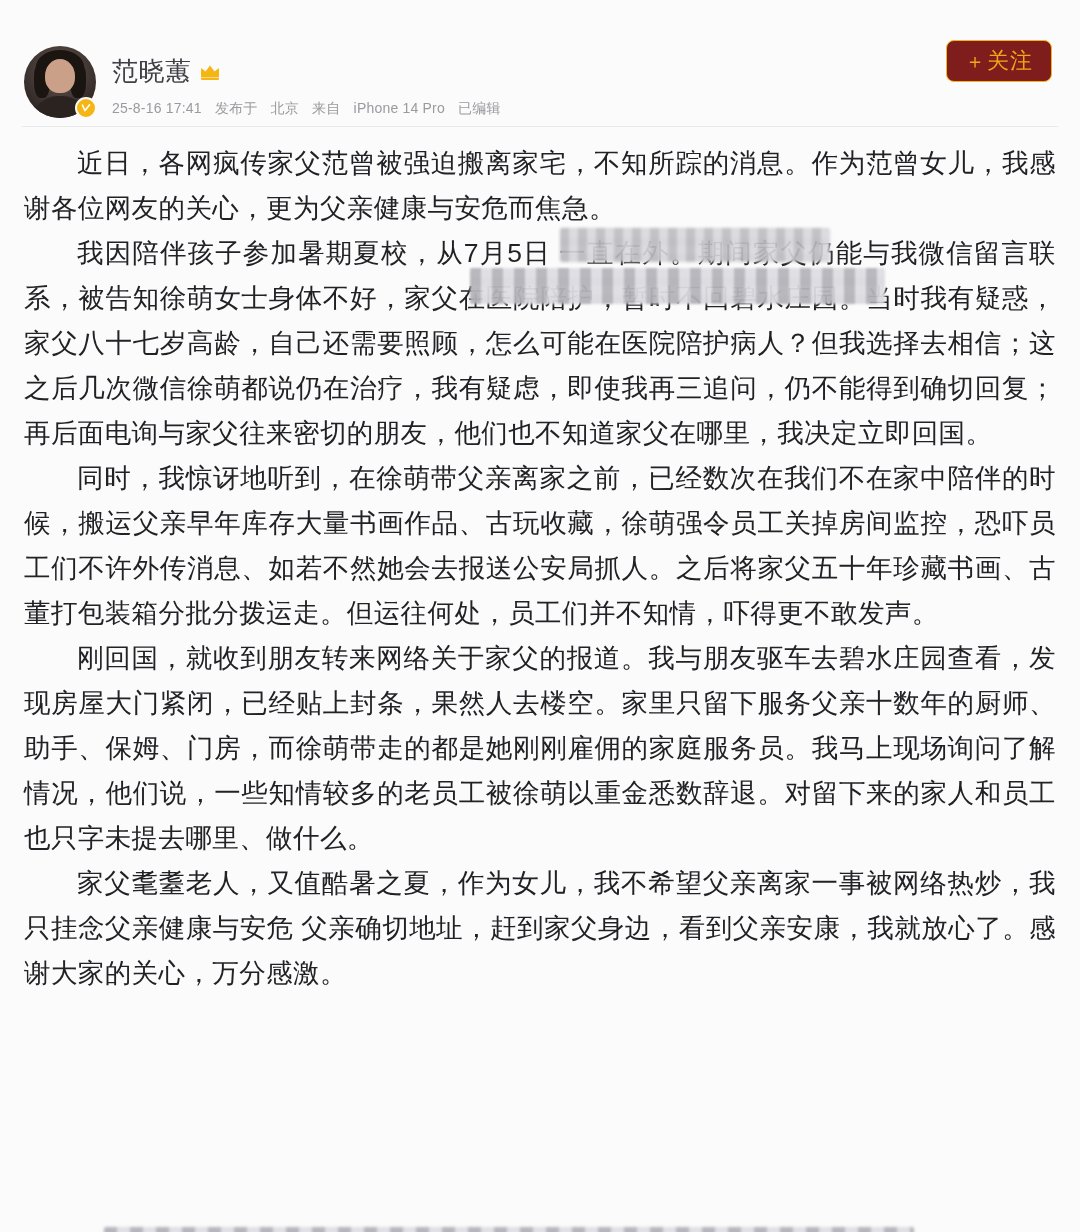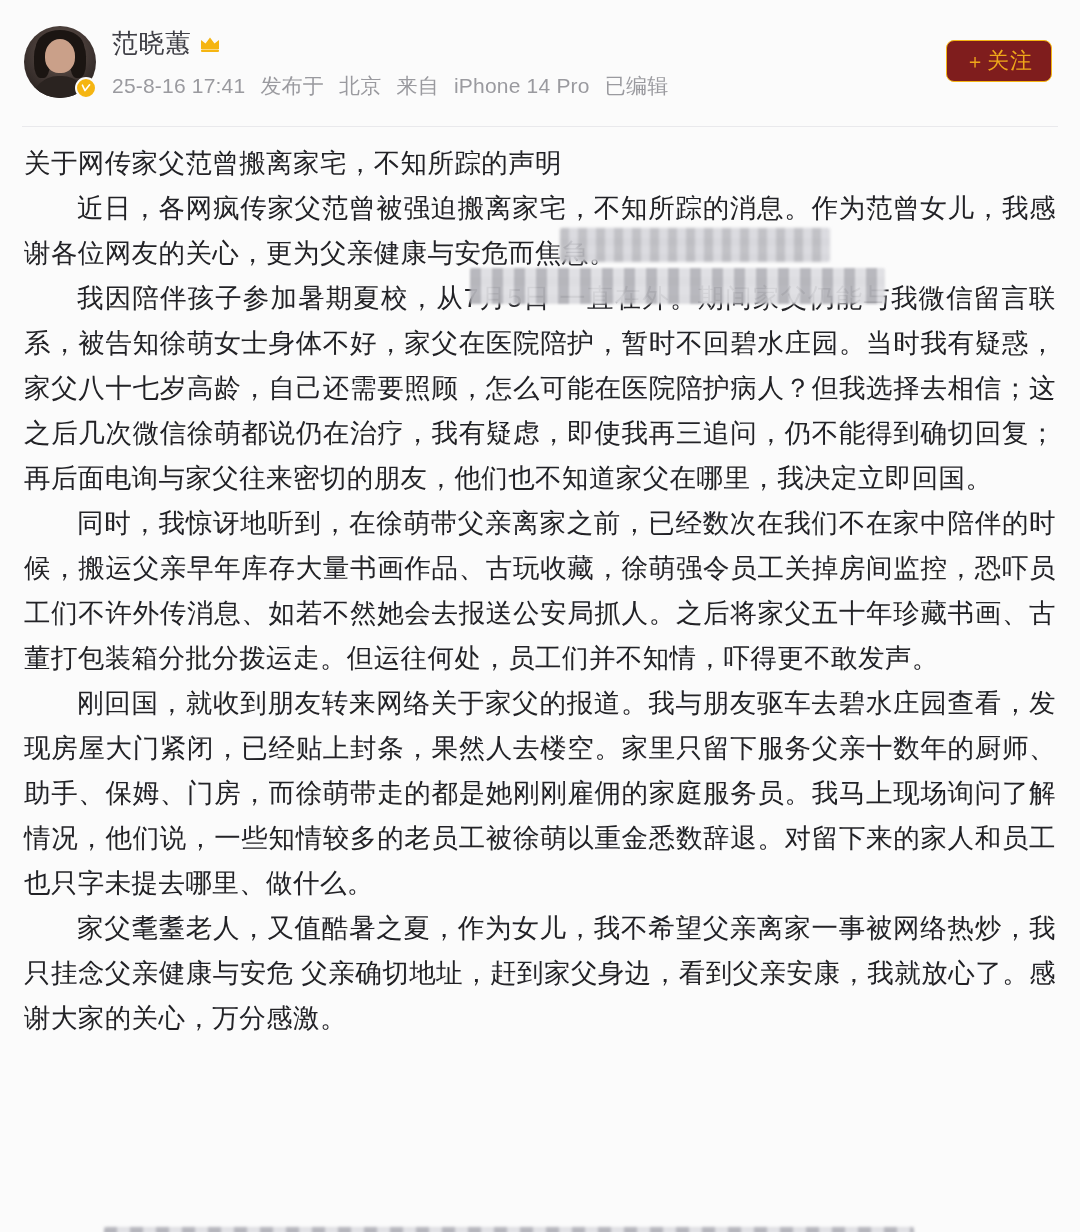--- a/index.html
+++ b/index.html
@@ -22,21 +22,21 @@
     height: 1232px;
     background: #fbfbfb;
     position: relative;
   }
 
   
   .header {
     position: relative;
     padding: 4px 24px 0 24px;
     display: flex;
-    align-items: center;
+    align-items: flex-end;
     height: 118px;
   }
   .avatar-wrap {
     position: relative;
     width: 72px;
     height: 72px;
     flex: 0 0 72px;
     margin-top: 2px;
   }
   .avatar {
@@ -117,21 +117,21 @@
   }
   .vip-badge {
     width: 22px;
     height: 20px;
     position: relative;
     display: inline-block;
   }
   .vip-badge svg { display: block; }
   .meta-row {
     margin-top: 11px;
-    font-size: 21px;
+    font-size: 14px;
     color: #9a9a9f;
     white-space: nowrap;
     letter-spacing: 0.2px;
   }
   .meta-row .seg { margin-right: 9px; }
   .meta-row .dev { color: #9a9a9f; }
   .follow-btn {
     position: absolute;
     right: 28px;
     top: 40px;
@@ -245,21 +245,20 @@
     </div>
 
     <div class="follow-btn">
       <span class="plus">＋</span><span>关注</span>
     </div>
   </div>
 
   <div class="divider"></div>
 
   <div class="content">
-    <p>关于网传家父范曾搬离家宅，不知所踪的声明</p>
     <p class="indent">近日，各网疯传家父范曾被强迫搬离家宅，不知所踪的消息。作为范曾女儿，我感谢各位网友的关心，更为父亲健康与安危而焦急。</p>
     <p class="indent">我因陪伴孩子参加暑期夏校，从7月5日                          一直在外。期间家父仍能与我微信留言联系，被告知徐萌女士身体不好，家父在医院陪护，暂时不回碧水庄园。当时我有疑惑，家父八十七岁高龄，自己还需要照顾，怎么可能在医院陪护病人？但我选择去相信；这之后几次微信徐萌都说仍在治疗，我有疑虑，即使我再三追问，仍不能得到确切回复；再后面电询与家父往来密切的朋友，他们也不知道家父在哪里，我决定立即回国。</p>
     <p class="indent">同时，我惊讶地听到，在徐萌带父亲离家之前，已经数次在我们不在家中陪伴的时候，搬运父亲早年库存大量书画作品、古玩收藏，徐萌强令员工关掉房间监控，恐吓员工们不许外传消息、如若不然她会去报送公安局抓人。之后将家父五十年珍藏书画、古董打包装箱分批分拨运走。但运往何处，员工们并不知情，吓得更不敢发声。</p>
     <p class="indent">刚回国，就收到朋友转来网络关于家父的报道。我与朋友驱车去碧水庄园查看，发现房屋大门紧闭，已经贴上封条，果然人去楼空。家里只留下服务父亲十数年的厨师、助手、保姆、门房，而徐萌带走的都是她刚刚雇佣的家庭服务员。我马上现场询问了解情况，他们说，一些知情较多的老员工被徐萌以重金悉数辞退。对留下来的家人和员工也只字未提去哪里、做什么。</p>
     <p class="indent">家父耄耋老人，又值酷暑之夏，作为女儿，我不希望父亲离家一事被网络热炒，我只挂念父亲健康与安危                              父亲确切地址，赶到家父身边，看到父亲安康，我就放心了。感谢大家的关心，万分感激。</p>
 
     <div class="mosaic m1"></div>
     <div class="mosaic m2"></div>
     <div class="mosaic m3"></div>
 

